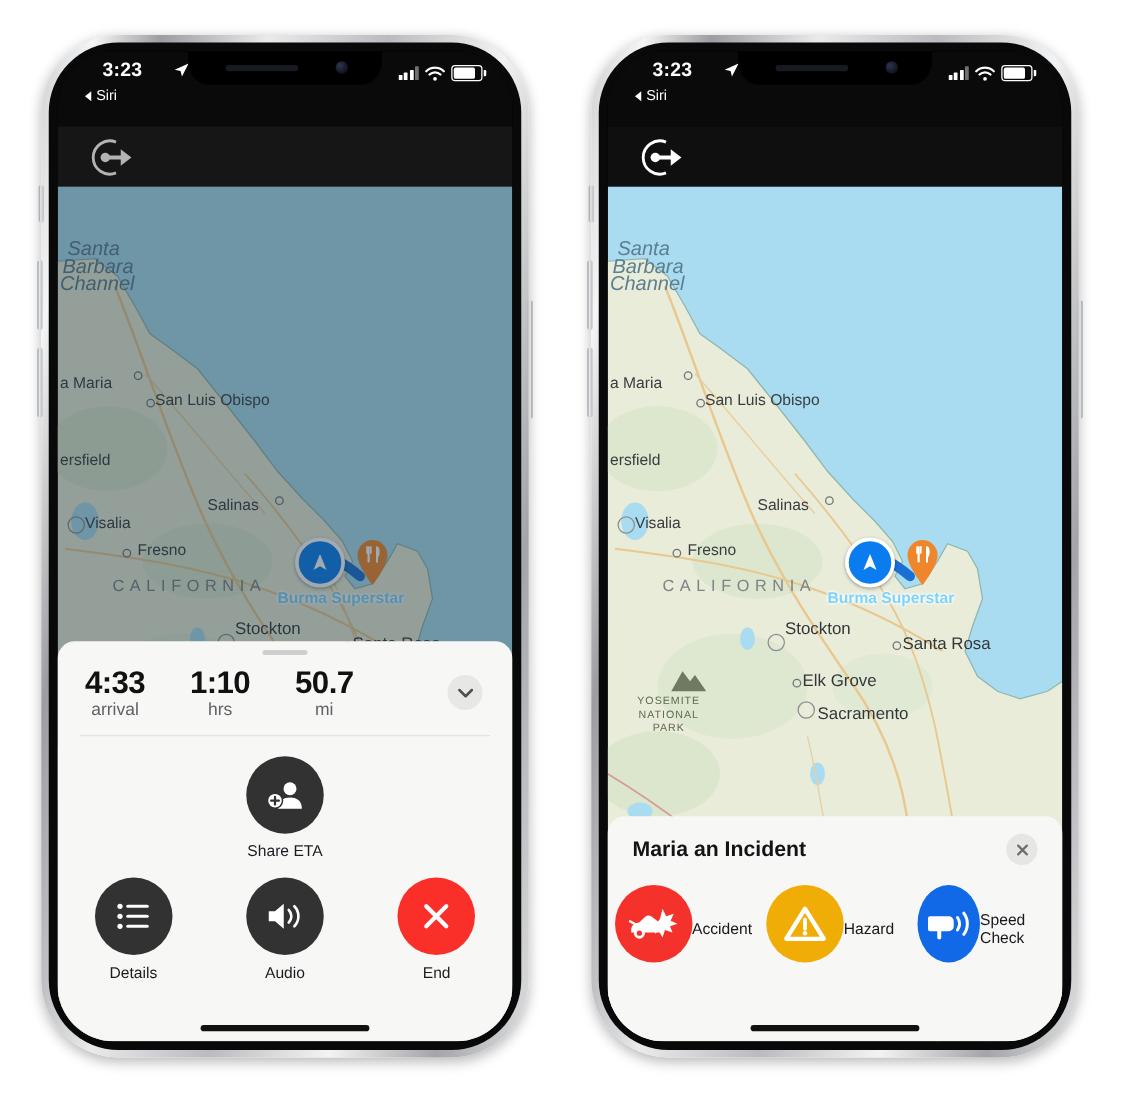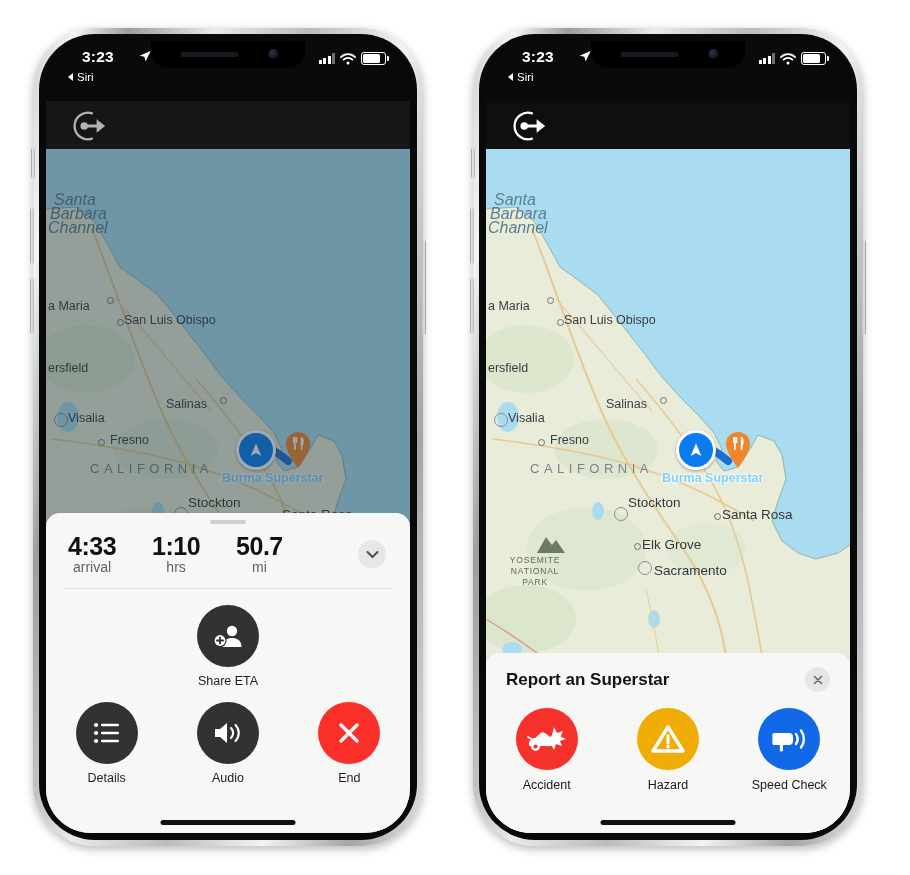--- a/index.html
+++ b/index.html
@@ -103,21 +103,21 @@
   .act-circle.red{background:#fa2f2a;}
   .act-label{font-size:12.5px;color:#1b1d20;margin-top:7px;}
 
   .home-bar{position:absolute;left:50%;transform:translateX(-50%);bottom:8px;width:135px;height:5px;border-radius:3px;background:#111;}
 
   
   .inc-head{display:flex;align-items:center;justify-content:space-between;padding:14px 20px 2px;}
   .inc-title{font-size:17px;font-weight:bold;color:#131416;}
   .close-btn{width:25px;height:25px;border-radius:50%;background:#e6e6e4;display:flex;align-items:center;justify-content:center;}
   .inc-row{display:flex;justify-content:space-around;padding:14px 0 4px;}
-  .inc{width:110px;display:flex;flex-direction:column;align-items:center;}
+  .inc{width:110px;display:flex;flex-direction:row;align-items:center;}
   .inc-circle{width:62px;height:62px;border-radius:50%;display:flex;align-items:center;justify-content:center;}
   .inc-label{font-size:12.5px;color:#16181b;margin-top:8px;}
 </style>
 </head>
 <body>
 
 <div class="stage">
 
   <div class="phone left">
     <div class="outer-rim"></div>
@@ -465,21 +465,21 @@
           <span>Siri</span>
         </div>
       </div>
       <div class="notch">
         <span class="speaker"></span>
         <span class="camera"></span>
       </div>
 
       <div class="sheet" style="height:180px;">
         <div class="inc-head">
-          <div class="inc-title">Report an Superstar</div>
+          <div class="inc-title">Maria an Incident</div>
           <div class="close-btn">
             <svg width="12" height="12" viewBox="0 0 12 12">
               <path d="M2.5 2.5 L9.5 9.5 M9.5 2.5 L2.5 9.5" stroke="#6b6d70" stroke-width="1.7" stroke-linecap="round"></path>
             </svg>
           </div>
         </div>
         <div class="inc-row">
           <div class="inc">
             <div class="inc-circle" style="background:#f5312c;">
               <svg width="42" height="32" viewBox="0 0 42 32">

